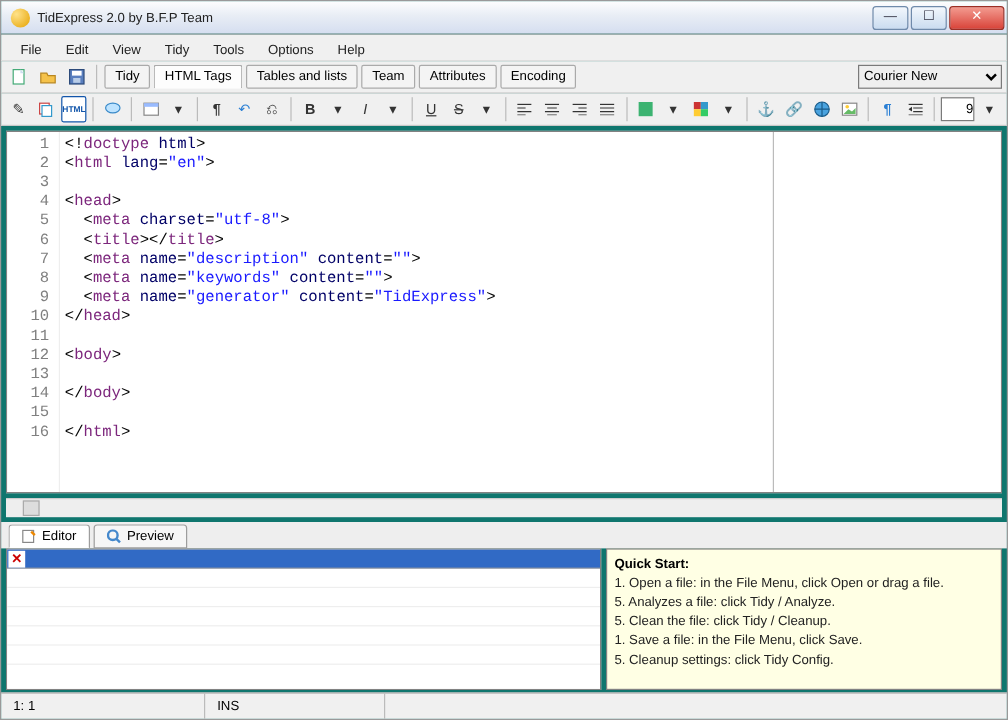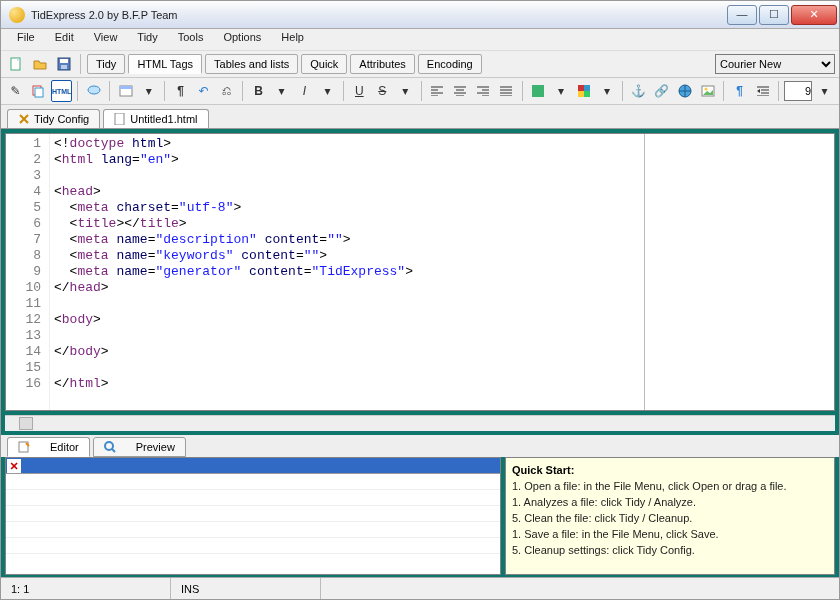--- a/index.html
+++ b/index.html
@@ -4,21 +4,21 @@
 <style>
 *{box-sizing:border-box;margin:0;padding:0}
 body{font-family:Tahoma,Arial,sans-serif;font-size:11px;background:#d4d0c8;overflow:hidden;width:840px;height:600px}
 .window{width:840px;height:600px;background:#0f766e;border:1px solid #999;display:flex;flex-direction:column}
 .titlebar{height:28px;background:linear-gradient(#fdfdfe,#e8edf5 45%,#d5def0);display:flex;align-items:center;padding:0 2px;border-bottom:1px solid #aaa}
 .titlebar .appicon{width:16px;height:16px;border-radius:50%;background:radial-gradient(circle at 30% 30%,#ffe28a,#e5a200);margin:0 6px}
 .titlebar .title{flex:1;color:#222}
 .winbtns{display:flex;gap:2px}
 .winbtn{width:30px;height:20px;border:1px solid #6f8aab;border-radius:3px;background:linear-gradient(#f3f7fc,#cadcf0);text-align:center;line-height:17px;font-size:11px;color:#334}
 .winbtn.close{width:46px;background:linear-gradient(#f39b90,#d9443a);color:#fff;border-color:#9c2e25}
-.menubar{height:22px;background:#f0f0f0;display:flex;align-items:flex-start;padding:0 6px;border-bottom:1px solid #ddd}
+.menubar{height:22px;background:#f0f0f0;display:flex;align-items:flex-end;padding:0 6px;border-bottom:1px solid #ddd}
 .menubar span{padding:2px 10px;color:#222;cursor:default}
 .toolbar{display:flex;align-items:center;padding:2px 4px;border-bottom:1px solid #c9c9c9;background:#f0f0f0;gap:2px}
 .tbtn{width:22px;height:22px;border:1px solid transparent;border-radius:2px;display:flex;align-items:center;justify-content:center;font-size:12px;color:#333;background:#f0f0f0}
 .sep{width:1px;height:20px;background:#bbb;margin:0 3px}
 .tabbtn{padding:2px 8px;border:1px solid #aaa;border-radius:2px;background:#f4f4f4;margin:0 1px;font-size:11px;height:20px;display:flex;align-items:center}
 .tabbtn.active{background:#fdfdfd;border-bottom-color:#fdfdfd}
 .fontsel{margin-left:auto;width:120px;height:20px;font-size:11px;border:1px solid #7a7a7a}
 .numinp{width:28px;height:20px;font-size:11px;text-align:right;border:1px solid #7a7a7a}
 .doc-tabs{height:24px;display:flex;align-items:flex-end;padding:0 6px;background:#eee;border-bottom:1px solid #999}
 .dtab{display:flex;align-items:center;gap:4px;padding:3px 10px;border:1px solid #9d9d9d;border-bottom:none;background:#f6f6f6;border-radius:3px 3px 0 0;margin-right:3px;font-size:11px}
@@ -29,21 +29,21 @@
 .gutter div{height:16px;line-height:16px}
 .code{flex:1;font-family:"Courier New",monospace;font-size:13px;padding:2px 4px;white-space:pre;overflow:auto}
 .code div{height:16px;line-height:16px}
 .tag{color:#7c267c}
 .attr{color:#006}
 .val{color:#1a1aff}
 .right-pane{width:190px;border-left:1px solid #bbb;background:#fff}
 .hscroll{height:16px;background:#eee;border-top:1px solid #ccc;margin:0 4px 4px;position:relative}
 .hscroll .thumb{position:absolute;left:14px;top:1px;width:14px;height:13px;background:#ddd;border:1px solid #aaa}
 .view-tabs{display:flex;padding:2px 6px 0;background:#eee;gap:3px}
-.vtab{display:flex;align-items:flex-start;gap:20px;padding:3px 10px;border:1px solid #9d9d9d;background:#f6f6f6;border-radius:3px 3px 0 0;font-size:11px}
+.vtab{display:flex;align-items:flex-start;gap:5px;padding:3px 10px;border:1px solid #9d9d9d;background:#f6f6f6;border-radius:3px 3px 0 0;font-size:11px}
 .vtab.active{background:#fff;border-bottom-color:#fff}
 .bottom{display:flex;height:118px;margin:0 4px 2px;gap:4px}
 .msgs{flex:1;border:1px solid #828282;background:#fff;display:flex;flex-direction:column}
 .msgs .hdr{height:16px;background:#316ac5;border-bottom:1px solid #999}
 .msgs .hdr .xicon{color:#c00;background:#fff;width:14px;height:14px;display:inline-block;text-align:center;line-height:14px;font-weight:bold;margin:1px}
 .msgs .body{flex:1;background:#fff}
 .msgs .body div{height:16px;border-bottom:1px solid #eee}
 .quick{width:330px;border:1px solid #828282;background:#ffffe4;padding:4px 6px;font-size:11px;line-height:16px;color:#222}
 .quick b{color:#000}
 .status{height:22px;border-top:1px solid #aaa;display:flex;align-items:flex-start;background:#f0f0f0;font-size:11px}
@@ -91,21 +91,21 @@
           <rect x="1" y="1" width="12" height="12" fill="#5a7fbf" stroke="#2c4a7a"></rect>
           <rect x="3" y="2" width="8" height="4" fill="#fff"></rect>
           <rect x="4" y="8" width="6" height="4" fill="#b9cde8"></rect>
         </svg>
       </div>
     <div class="sep"></div>
     <div id="tabs1" style="display:flex;gap:1px">
         <div class="tabbtn">Tidy</div>
         <div class="tabbtn active">HTML Tags</div>
         <div class="tabbtn">Tables and lists</div>
-        <div class="tabbtn">Quick</div>
+        <div class="tabbtn">Team</div>
         <div class="tabbtn">Attributes</div>
         <div class="tabbtn">Encoding</div>
       </div>
     <select class="fontsel"><option>Courier New</option></select>
   </div>
 
   <div class="toolbar">
     <div class="tbtn">✎</div>
     <div class="tbtn">
         <svg width="14" height="14">
@@ -200,38 +200,20 @@
         <svg width="12" height="10">
           <path d="M0 1h12M4 4h8M4 7h8M0 10h12" stroke="#333"></path>
           <path d="M0 5l3 2V3z" fill="#333"></path>
         </svg>
       </div>
     <div class="sep"></div>
     <input class="numinp" value="9" style="">
     <div class="tbtn">▾</div>
   </div>
 
-  <div class="doc-tabs" id="doctabs">
-      <div class="dtab">
-        <span>
-          <svg width="12" height="12">
-            <path d="M2 2l8 8M10 2l-8 8" stroke="#c80" stroke-width="2"></path>
-          </svg>
-        </span>
-        <span>Tidy Config</span>
-      </div>
-      <div class="dtab active">
-        <span>
-          <svg width="12" height="12">
-            <rect x="1" y="0" width="9" height="12" fill="#fff" stroke="#888"></rect>
-          </svg>
-        </span>
-        <span>Untitled1.html</span>
-      </div>
-    </div>
 
   <div class="editor-wrap">
     <div class="editor">
       <div class="gutter" id="gutter">
           <div>1</div>
           <div>2</div>
           <div>3</div>
           <div>4</div>
           <div>5</div>
           <div>6</div>
@@ -282,21 +264,21 @@
           <div></div>
           <div></div>
           <div></div>
           <div></div>
         </div>
     </div>
     <div class="quick">
       <b>Quick Start:</b>
       <div id="qsitems">
           <div>1. Open a file: in the File Menu, click Open or drag a file.</div>
-          <div>1. Analyzes a file: click Tidy / Analyze.</div>
+          <div>5. Analyzes a file: click Tidy / Analyze.</div>
           <div>5. Clean the file: click Tidy / Cleanup.</div>
           <div>1. Save a file: in the File Menu, click Save.</div>
           <div>5. Cleanup settings: click Tidy Config.</div>
         </div>
     </div>
   </div>
 
   <div class="status">
     <div class="cell" style="width:170px">1:  1</div>
     <div class="cell" style="width:150px">INS</div>

